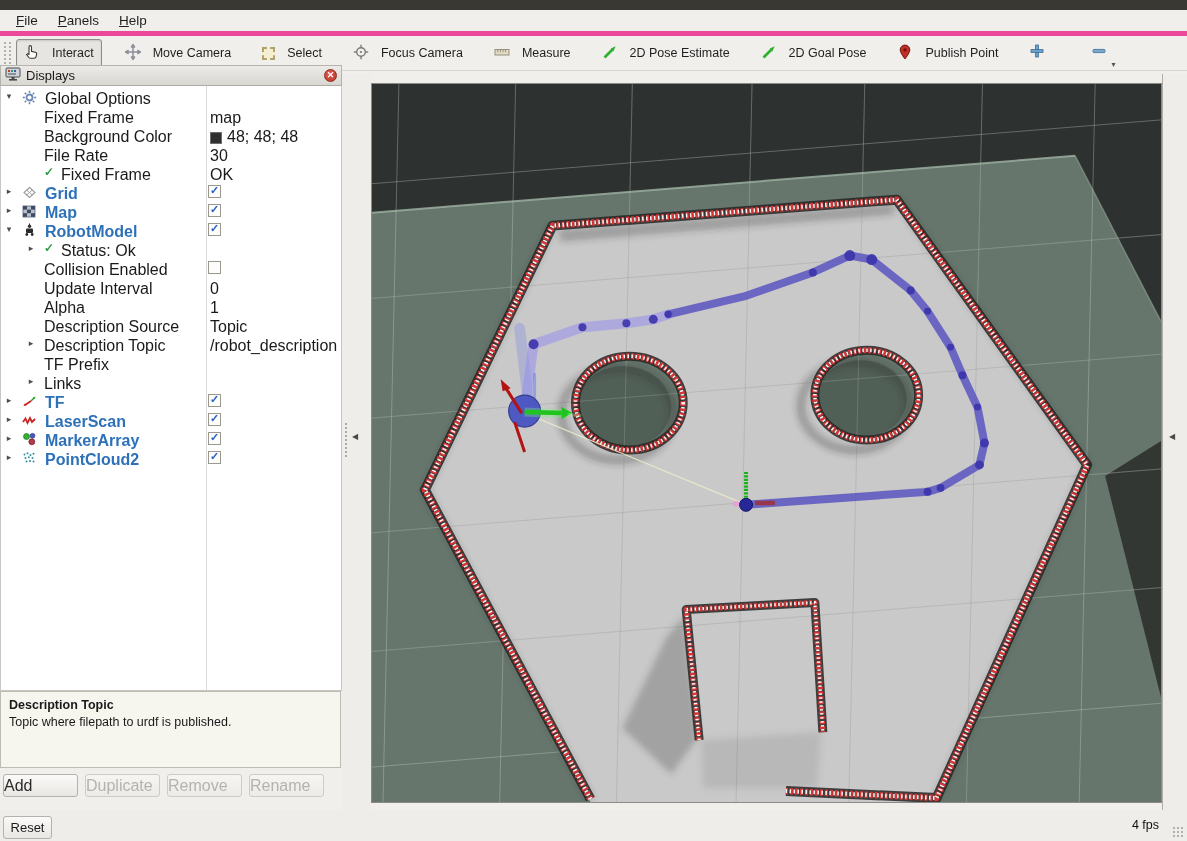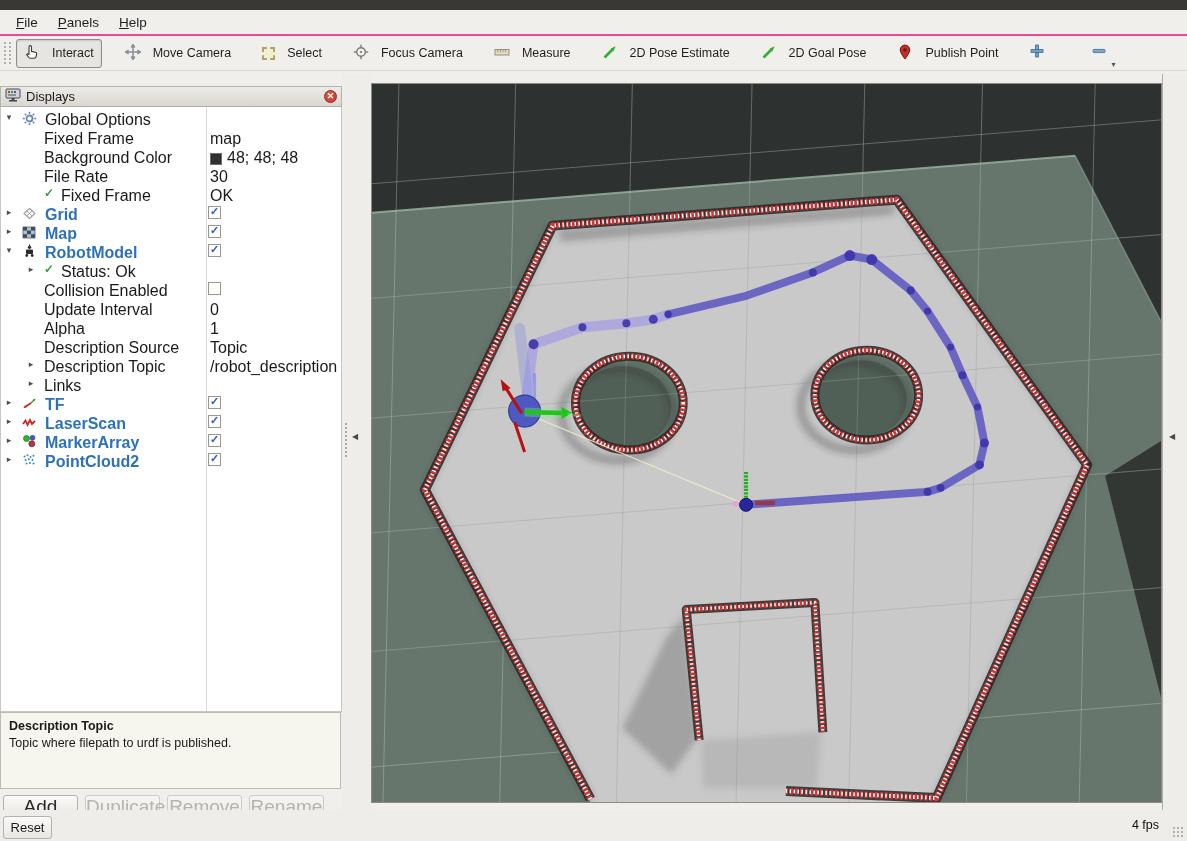--- a/index.html
+++ b/index.html
@@ -3,37 +3,37 @@
 <meta charset="utf-8">
 <style>
   * { margin:0; padding:0; box-sizing:border-box; }
   body { background:#d8d6d2; font-family:"Liberation Sans",sans-serif; }
   #app { position:relative; width:1187px; height:841px; background:#f0efeb; overflow:hidden;
          font-family:"Liberation Sans",sans-serif; color:#1a1a1a; }
 
   
   .titlebar { position:absolute; left:0; top:0; width:1187px; height:10px; background:#3a3833; }
   .menubar  { position:absolute; left:0; top:10px; width:1187px; height:26px; display:flex;
-              align-items:center; padding-left:6px; background:#f0efeb; border-bottom:2px solid #ec4899; }
+              align-items:center; padding-left:6px; background:#f0efeb; border-bottom:5px solid #ec4899; }
   .menu-item{ display:inline-block; padding:3px 10px; font-size:13.5px; color:#1f1f1f; cursor:default; }
   .menu-item::first-letter { text-decoration:underline; }
 
   .toolbar { position:absolute; left:0; top:36px; width:1187px; height:35px; display:flex;
              align-items:center; background:#f0efeb; border-bottom:1px solid #d8d6d1; padding-left:3px; }
   .tool-grip { width:7px; height:22px; border-left:2px dotted #b3b1ac; border-right:2px dotted #b3b1ac; margin:0 5px 0 1px; }
   .tool-btn { display:flex; align-items:center; gap:12px; font-size:12.5px; color:#1f1f1f;
               padding:4px 7px; margin-right:15px; border:1px solid transparent; border-radius:3px; background:transparent; cursor:default; }
   .tool-btn.active { background:#e7e5e1; border:1px solid #8f8d89; box-shadow:inset 0 1px 2px rgba(0,0,0,0.13); }
   .tool-btn svg, .tool-btn .boxicon { flex:0 0 auto; }
   .boxicon { width:13px; height:13px; border:2px dashed #b0a26a; background:#f5efd2; }
   .tool-small { display:flex; align-items:center; margin-right:28px; position:relative; }
   .caret { position:absolute; right:-8px; bottom:-6px; font-size:8px; color:#555; }
 
   
-  .displays-panel { position:absolute; left:0; top:86px; width:342px; height:736px; }
+  .displays-panel { position:absolute; left:0; top:65px; width:342px; height:736px; }
   .dp-header { position:absolute; left:0; top:0; width:342px; height:21px;
                background:linear-gradient(#edebe7,#d9d7d2); border:1px solid #b5b3ae; border-bottom:1px solid #aeaca7;
                display:flex; align-items:center; padding:0 4px; font-size:13px; }
   .dp-title { margin-left:5px; }
   .dp-close { margin-left:auto; width:13px; height:13px; border-radius:50%;
               background:radial-gradient(circle at 35% 30%, #e2574c, #bf3b2e); border:1px solid #8e2a20;
               color:#fff; font-size:9px; line-height:11px; text-align:center; font-weight:bold; cursor:default; }
   .dp-tree { position:absolute; left:0; top:21px; width:342px; height:605px; background:#ffffff;
              border:1px solid #c8c6c1; border-top:none; padding-top:2px; overflow:hidden; }
   .dp-tree::before { content:""; position:absolute; left:205px; top:0; bottom:0; width:1px; background:#dddbd6; }
@@ -51,21 +51,21 @@
   .tval { position:absolute; left:209px; top:2px; white-space:nowrap; }
   .cb { position:absolute; left:207px; top:2px; width:13px; height:13px; border:1px solid #9a988f; background:#fdfdfb; }
   .cb.blue::after  { content:"✓"; position:absolute; left:1px; top:-2px; color:#2f62c4; font-weight:bold; font-size:11px; }
   .cb.black::after { content:"✓"; position:absolute; left:1px; top:-2px; color:#1d1d1d; font-weight:bold; font-size:11px; }
   .swatch { display:inline-block; width:12px; height:12px; border:1px solid #6e6e6e; vertical-align:-2px; margin-right:5px; }
 
   .dp-help { position:absolute; left:0; top:626px; width:341px; height:77px; background:#f6f5ee;
              border:1px solid #bdbbb3; padding:5px 8px; font-size:12.5px; line-height:17px; }
   .dp-help .h-title { font-weight:bold; }
   .dp-buttons { position:absolute; left:3px; top:709px; display:flex; gap:7px; }
-  .btn { width:75px; height:23px; font-size:19px; color:#2a2a2a; text-align:center; line-height:21px;
+  .btn { width:75px; height:23px; font-size:16px; color:#2a2a2a; text-align:left; line-height:21px;
          background:linear-gradient(#fbfaf8,#e9e7e3); border:1px solid #b4b2ad; border-radius:3px; cursor:default; }
   .btn.disabled { color:#b5b3ae; border-color:#cfccc7; background:linear-gradient(#f6f5f2,#ecebe7); }
 
   
   .splitter-left { position:absolute; left:342px; top:74px; width:29px; height:736px; background:#efedea; }
   .splitter-right { position:absolute; left:1162px; top:74px; width:25px; height:736px; background:#efedea; border-left:1px solid #b0aea9; }
   .collapse-arrow { position:absolute; font-size:8px; color:#4a4a4a; }
   .splitter-dots { position:absolute; width:3px; height:34px; border-left:2px dotted #aba9a4; }
 
   
@@ -331,20 +331,23 @@
         <span class="tlabel prop">Description Source</span>
         <span class="tval">Topic</span>
       </div>
 
       <div class="trow">
         <span class="exp l1 closed"></span>
         <span class="tlabel prop">Description Topic</span>
         <span class="tval">/robot_description</span>
       </div>
 
+      <div class="trow">
+        <span class="tlabel prop">TF Prefix</span>
+      </div>
 
       <div class="trow">
         <span class="exp l1 closed"></span>
         <span class="tlabel prop">Links</span>
       </div>
 
       <div class="trow">
         <span class="exp l0 closed"></span>
         <span class="ticon">
           <svg width="15" height="15" viewBox="0 0 15 15">

